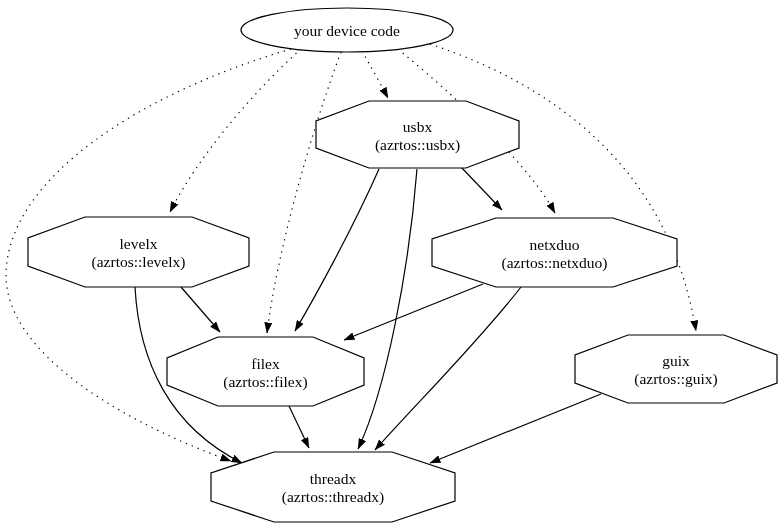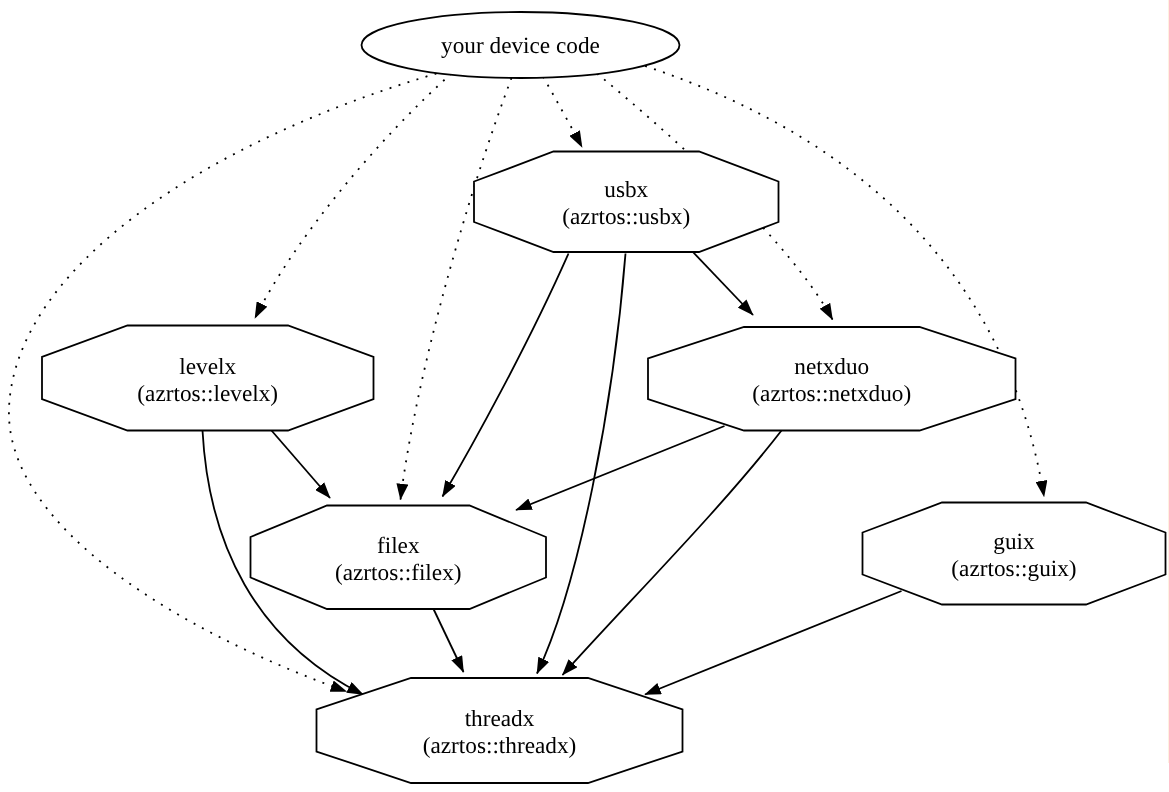--- a/index.html
+++ b/index.html
@@ -3,21 +3,21 @@
 <meta charset="utf-8">
 <style>
   html, body {
     margin: 0;
     padding: 0;
     background: #ffffff;
   }
   .page {
     width: 779px;
     height: 528px;
-    background: #fdba74;
+    background: #f9a8d4;
     overflow: hidden;
   }
   svg {
     display: block;
   }
   svg text {
     font-family: "Liberation Serif", "DejaVu Serif", serif;
     fill: #000000;
   }
 </style>

